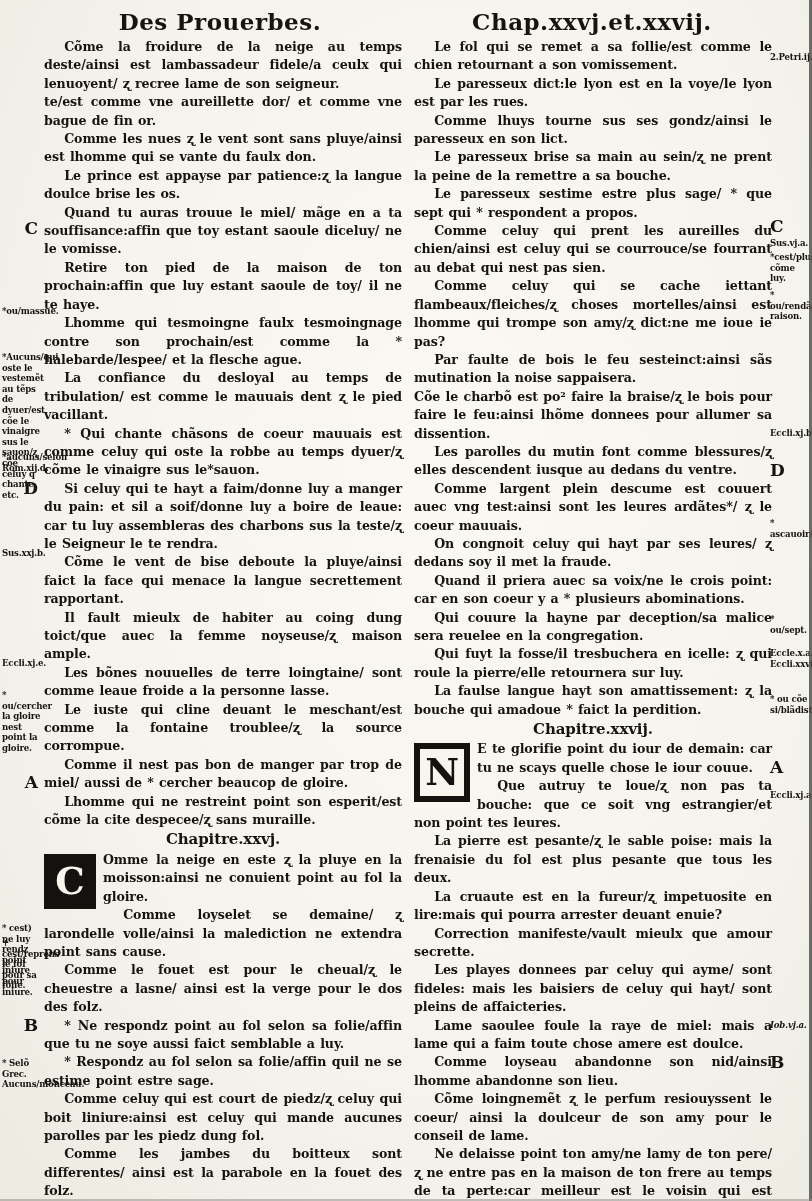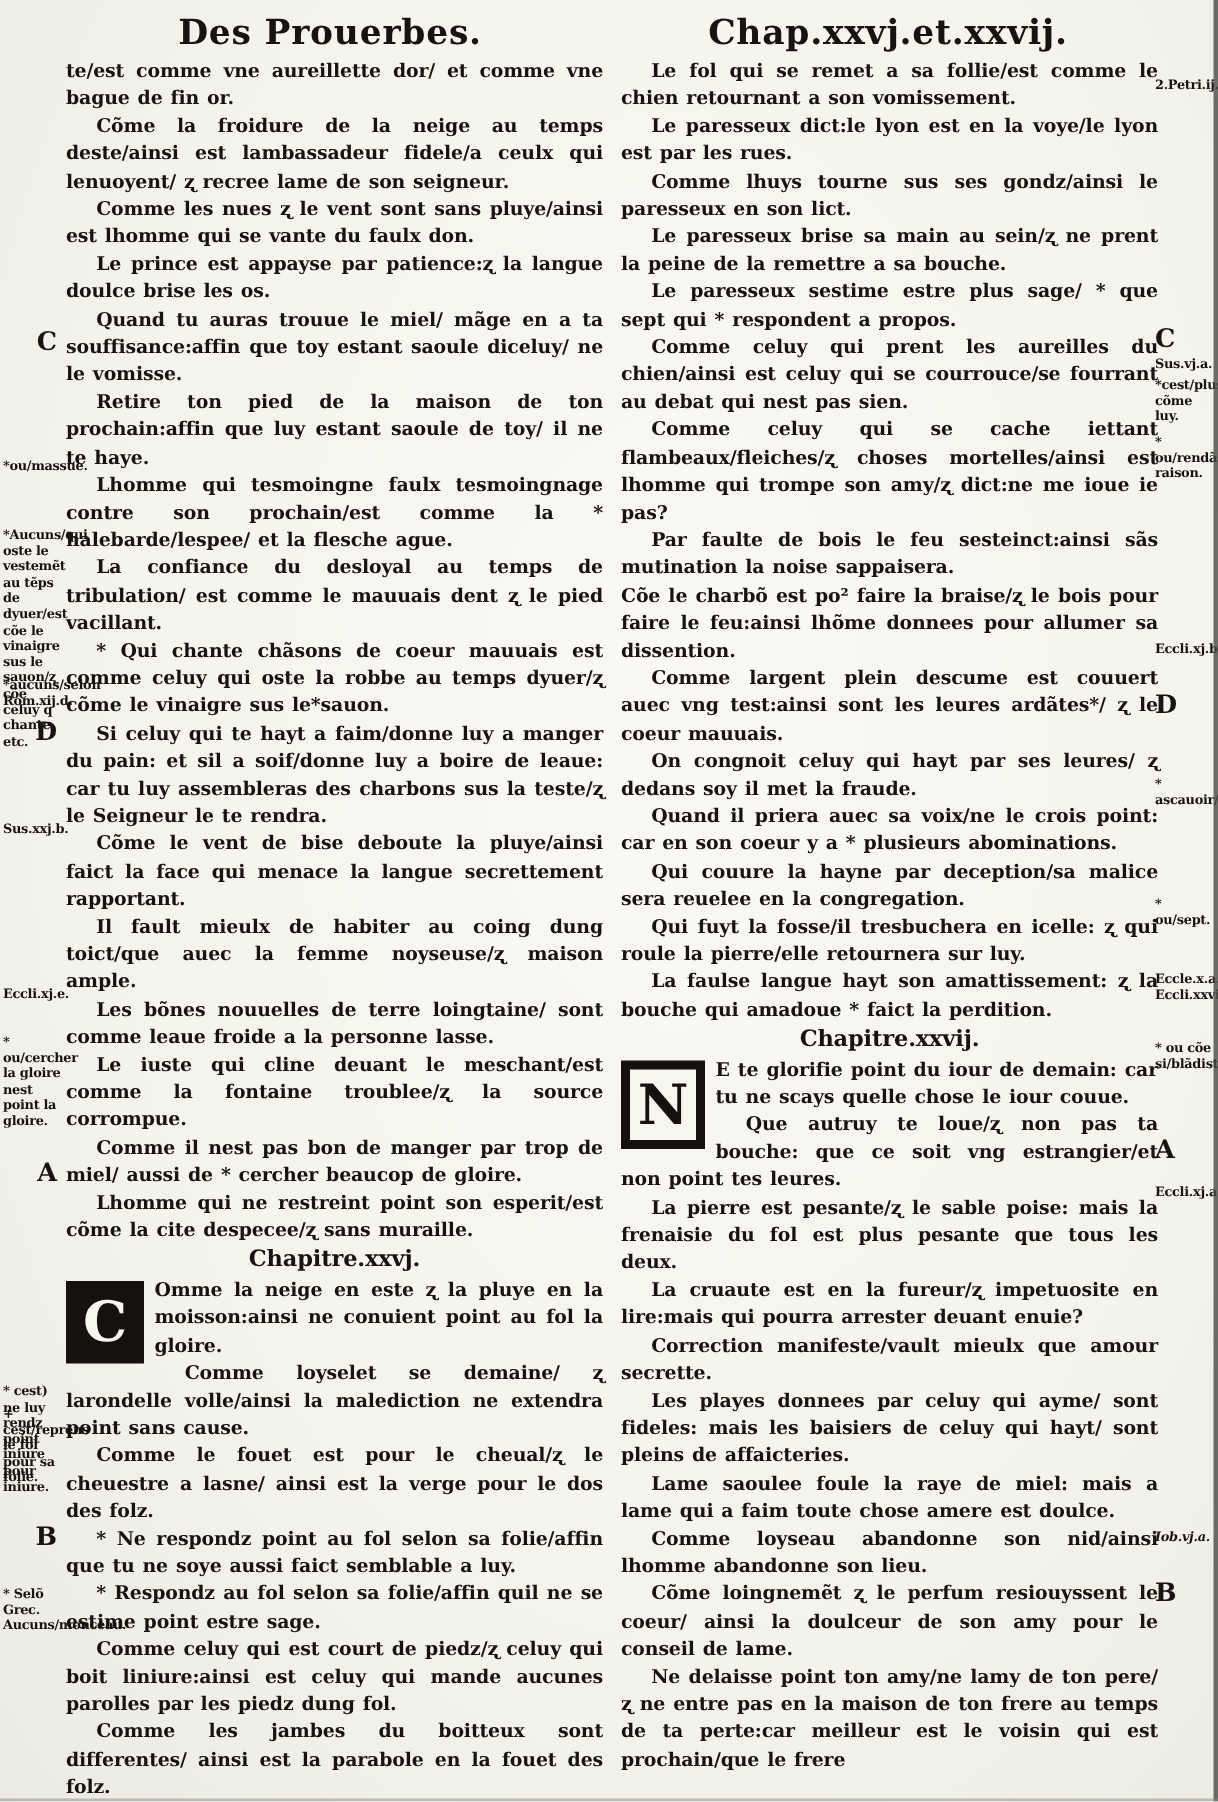--- a/index.html
+++ b/index.html
@@ -73,22 +73,22 @@
       <div class="margin-note" style="top: 548px;">Sus.xxj.b.</div>
       <div class="margin-note" style="top: 658px;">Eccli.xj.e.</div>
       <div class="margin-note" style="top: 690px;">* ou/cercher la gloire nest point la gloire.</div>
       <div class="margin-letter" style="top: 772px;">A</div>
       <div class="margin-note" style="top: 884px; margin-top: 39px;">* cest) ne luy rendz point iniure pour iniure.</div>
       <div class="margin-note" style="top: 938px;">+ cest/reprens le fol pour sa folie.</div>
       <div class="margin-letter" style="top: 1015px;">B</div>
       <div class="margin-note" style="top: 1058px;">* Selõ Grec. Aucuns/monceau.</div>
     </div>
   <div class="text-col left">
+      <p class="para">Cõme la froidure de la neige au temps deste/ainsi est lambassadeur fidele/a ceulx qui lenuoyent/ ʐ recree lame de son seigneur.</p>
       <p class="para noindent">te/est comme vne aureillette dor/ et comme vne bague de fin or.</p>
-      <p class="para">Cõme la froidure de la neige au temps deste/ainsi est lambassadeur fidele/a ceulx qui lenuoyent/ ʐ recree lame de son seigneur.</p>
       <p class="para">Comme les nues ʐ le vent sont sans pluye/ainsi est lhomme qui se vante du faulx don.</p>
       <p class="para">Le prince est appayse par patience:ʐ la langue doulce brise les os.</p>
       <p class="para">Quand tu auras trouue le miel/ mãge en a ta souffisance:affin que toy estant saoule diceluy/ ne le vomisse.</p>
       <p class="para">Retire ton pied de la maison de ton prochain:affin que luy estant saoule de toy/ il ne te haye.</p>
       <p class="para">Lhomme qui tesmoingne faulx tesmoingnage contre son prochain/est comme la * halebarde/lespee/ et la flesche ague.</p>
       <p class="para">La confiance du desloyal au temps de tribulation/ est comme le mauuais dent ʐ le pied vacillant.</p>
       <p class="para">* Qui chante chãsons de coeur mauuais est comme celuy qui oste la robbe au temps dyuer/ʐ cõme le vinaigre sus le*sauon.</p>
       <p class="para">Si celuy qui te hayt a faim/donne luy a manger du pain: et sil a soif/donne luy a boire de leaue: car tu luy assembleras des charbons sus la teste/ʐ le Seigneur le te rendra.</p>
       <p class="para">Cõme le vent de bise deboute la pluye/ainsi faict la face qui menace la langue secrettement rapportant.</p>
       <p class="para">Il fault mieulx de habiter au coing dung toict/que auec la femme noyseuse/ʐ maison ample.</p>
@@ -110,20 +110,21 @@
   <div class="text-col right">
       <p class="para">Le fol qui se remet a sa follie/est comme le chien retournant a son vomissement.</p>
       <p class="para">Le paresseux dict:le lyon est en la voye/le lyon est par les rues.</p>
       <p class="para">Comme lhuys tourne sus ses gondz/ainsi le paresseux en son lict.</p>
       <p class="para">Le paresseux brise sa main au sein/ʐ ne prent la peine de la remettre a sa bouche.</p>
       <p class="para">Le paresseux sestime estre plus sage/ * que sept qui * respondent a propos.</p>
       <p class="para">Comme celuy qui prent les aureilles du chien/ainsi est celuy qui se courrouce/se fourrant au debat qui nest pas sien.</p>
       <p class="para">Comme celuy qui se cache iettant flambeaux/fleiches/ʐ choses mortelles/ainsi est lhomme qui trompe son amy/ʐ dict:ne me ioue ie pas?</p>
       <p class="para">Par faulte de bois le feu sesteinct:ainsi sãs mutination la noise sappaisera.</p>
       <p class="para noindent">Cõe le charbõ est po² faire la braise/ʐ le bois pour faire le feu:ainsi lhõme donnees pour allumer sa dissention.</p>
+      <p class="para">Les parolles du mutin font comme blessures/ʐ elles descendent iusque au dedans du ventre.</p>
       <p class="para">Comme largent plein descume est couuert auec vng test:ainsi sont les leures ardãtes*/ ʐ le coeur mauuais.</p>
       <p class="para">On congnoit celuy qui hayt par ses leures/ ʐ dedans soy il met la fraude.</p>
       <p class="para">Quand il priera auec sa voix/ne le crois point: car en son coeur y a * plusieurs abominations.</p>
       <p class="para">Qui couure la hayne par deception/sa malice sera reuelee en la congregation.</p>
       <p class="para">Qui fuyt la fosse/il tresbuchera en icelle: ʐ qui roule la pierre/elle retournera sur luy.</p>
       <p class="para">La faulse langue hayt son amattissement: ʐ la bouche qui amadoue * faict la perdition.</p>
       <div class="chapter-heading">Chapitre.xxvij.</div>
       <p class="para noindent"><span class="dropcap outline">N</span>E te glorifie point du iour de demain: car tu ne scays quelle chose le iour couue.</p>
       <p class="para">Que autruy te loue/ʐ non pas ta bouche: que ce soit vng estrangier/et non point tes leures.</p>
       <p class="para">La pierre est pesante/ʐ le sable poise: mais la frenaisie du fol est plus pesante que tous les deux.</p>
@@ -137,21 +138,21 @@
     </div>
   <div class="margin right">
       <div class="margin-note" style="top: 52px;">2.Petri.ij.b.</div>
       <div class="margin-letter" style="top: 216px;">C</div>
       <div class="margin-note" style="top: 238px;">Sus.vj.a.</div>
       <div class="margin-note" style="top: 252px;">*cest/plusieurs cõme luy.</div>
       <div class="margin-note" style="top: 290px;">* ou/rendãs raison.</div>
       <div class="margin-note" style="top: 428px;">Eccli.xj.b.</div>
       <div class="margin-letter" style="top: 460px;">D</div>
       <div class="margin-note" style="top: 518px;">* ascauoir/noyses.</div>
-      <div class="margin-note" style="top: 598px;">* ou/sept.</div>
+      <div class="margin-note" style="top: 614px;">* ou/sept.</div>
       <div class="margin-note" style="top: 648px;">Eccle.x.a. Eccli.xxvij.d.</div>
       <div class="margin-note" style="top: 694px;">* ou cõe si/blãdist.</div>
       <div class="margin-letter" style="top: 757px;">A</div>
       <div class="margin-note" style="top: 790px;">Eccli.xj.a.</div>
       <div class="margin-note" style="top: 1020px; font-style: italic;">Iob.vj.a.</div>
       <div class="margin-letter" style="top: 1052px;">B</div>
     </div>
 
   <div class="edge-right"></div>
   <div class="edge-bottom"></div>

